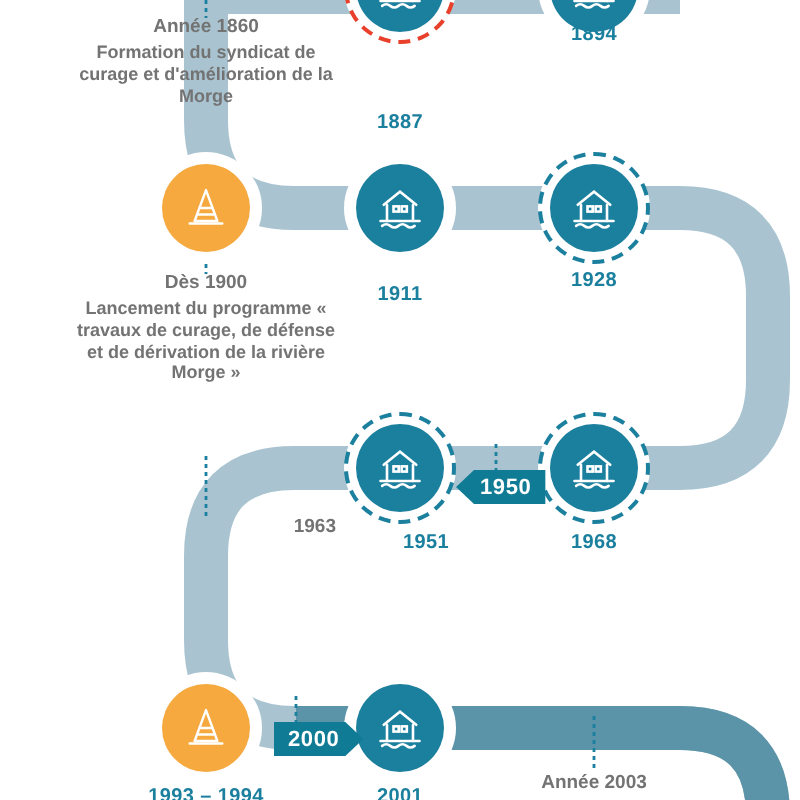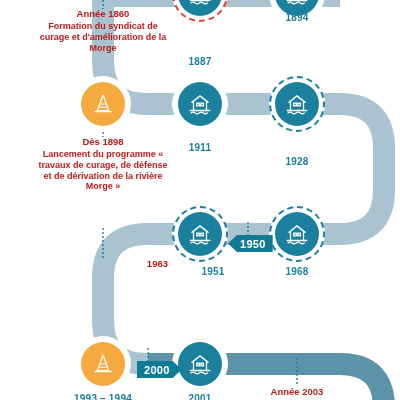--- a/index.html
+++ b/index.html
@@ -74,21 +74,21 @@
     white-space: nowrap;
     letter-spacing: .2px;
   }
 
   
   .callout {
     position: absolute;
     transform: translateX(-50%);
     width: 130px;
     text-align: center;
-    color: #b91c1c;
+    color: #737373;
     line-height: 1.22;
   }
   .callout .c-title {
     display: block;
     font-size: 9.5px;
     font-weight: bold;
     margin-bottom: 1px;
   }
   .callout .c-body {
     display: block;
@@ -232,21 +232,21 @@
           <path d="M6 14 L16 6 L26 14"></path>
           <path d="M8 14 V24 M24 14 V24"></path>
           <rect x="12" y="15" width="3.2" height="3.2"></rect>
           <rect x="17" y="15" width="3.2" height="3.2"></rect>
           <path d="M4 24 H28"></path>
           <path d="M5 27 q2.5 -2 5 0 t5 0 t5 0 t5 0"></path>
         </g>
       </svg>
     </div>
   </div>
-  <div class="year" style="left:297px; top:156px;">1928</div>
+  <div class="year" style="left:297px; top:135px;">1928</div>
 
   <div class="node teal dashed" style="left:200px; top:234px;">
     <div class="ring"></div>
     <div class="disc">
       <svg class="glyph" viewBox="0 0 32 32">
         <g fill="none" stroke="#ffffff" stroke-width="1.6" stroke-linecap="round">
           <path d="M6 14 L16 6 L26 14"></path>
           <path d="M8 14 V24 M24 14 V24"></path>
           <rect x="12" y="15" width="3.2" height="3.2"></rect>
           <rect x="17" y="15" width="3.2" height="3.2"></rect>
@@ -312,21 +312,21 @@
   <div class="flag point-right" style="left:137px; top:331px;">
     <span>2000</span>
   </div>
 
   <div class="callout" style="left:103px; top:8px;">
     <span class="c-title">Année 1860</span>
     <span class="c-body">Formation du syndicat de curage et d'amélioration de la Morge</span>
   </div>
 
   <div class="callout" style="left:103px; top:136px;">
-    <span class="c-title">Dès 1898</span>
+    <span class="c-title">Dès 1900</span>
     <span class="c-body">Lancement du programme « travaux de curage, de défense et de dérivation de la rivière Morge »</span>
   </div>
 
   <div class="callout" style="left:103px; top:258px;text-align:right;">
     <span class="c-title">1963</span>
   </div>
 
   <div class="callout" style="left:297px; top:386px;">
     <span class="c-title">Année 2003</span>
     <span class="c-body"></span>

